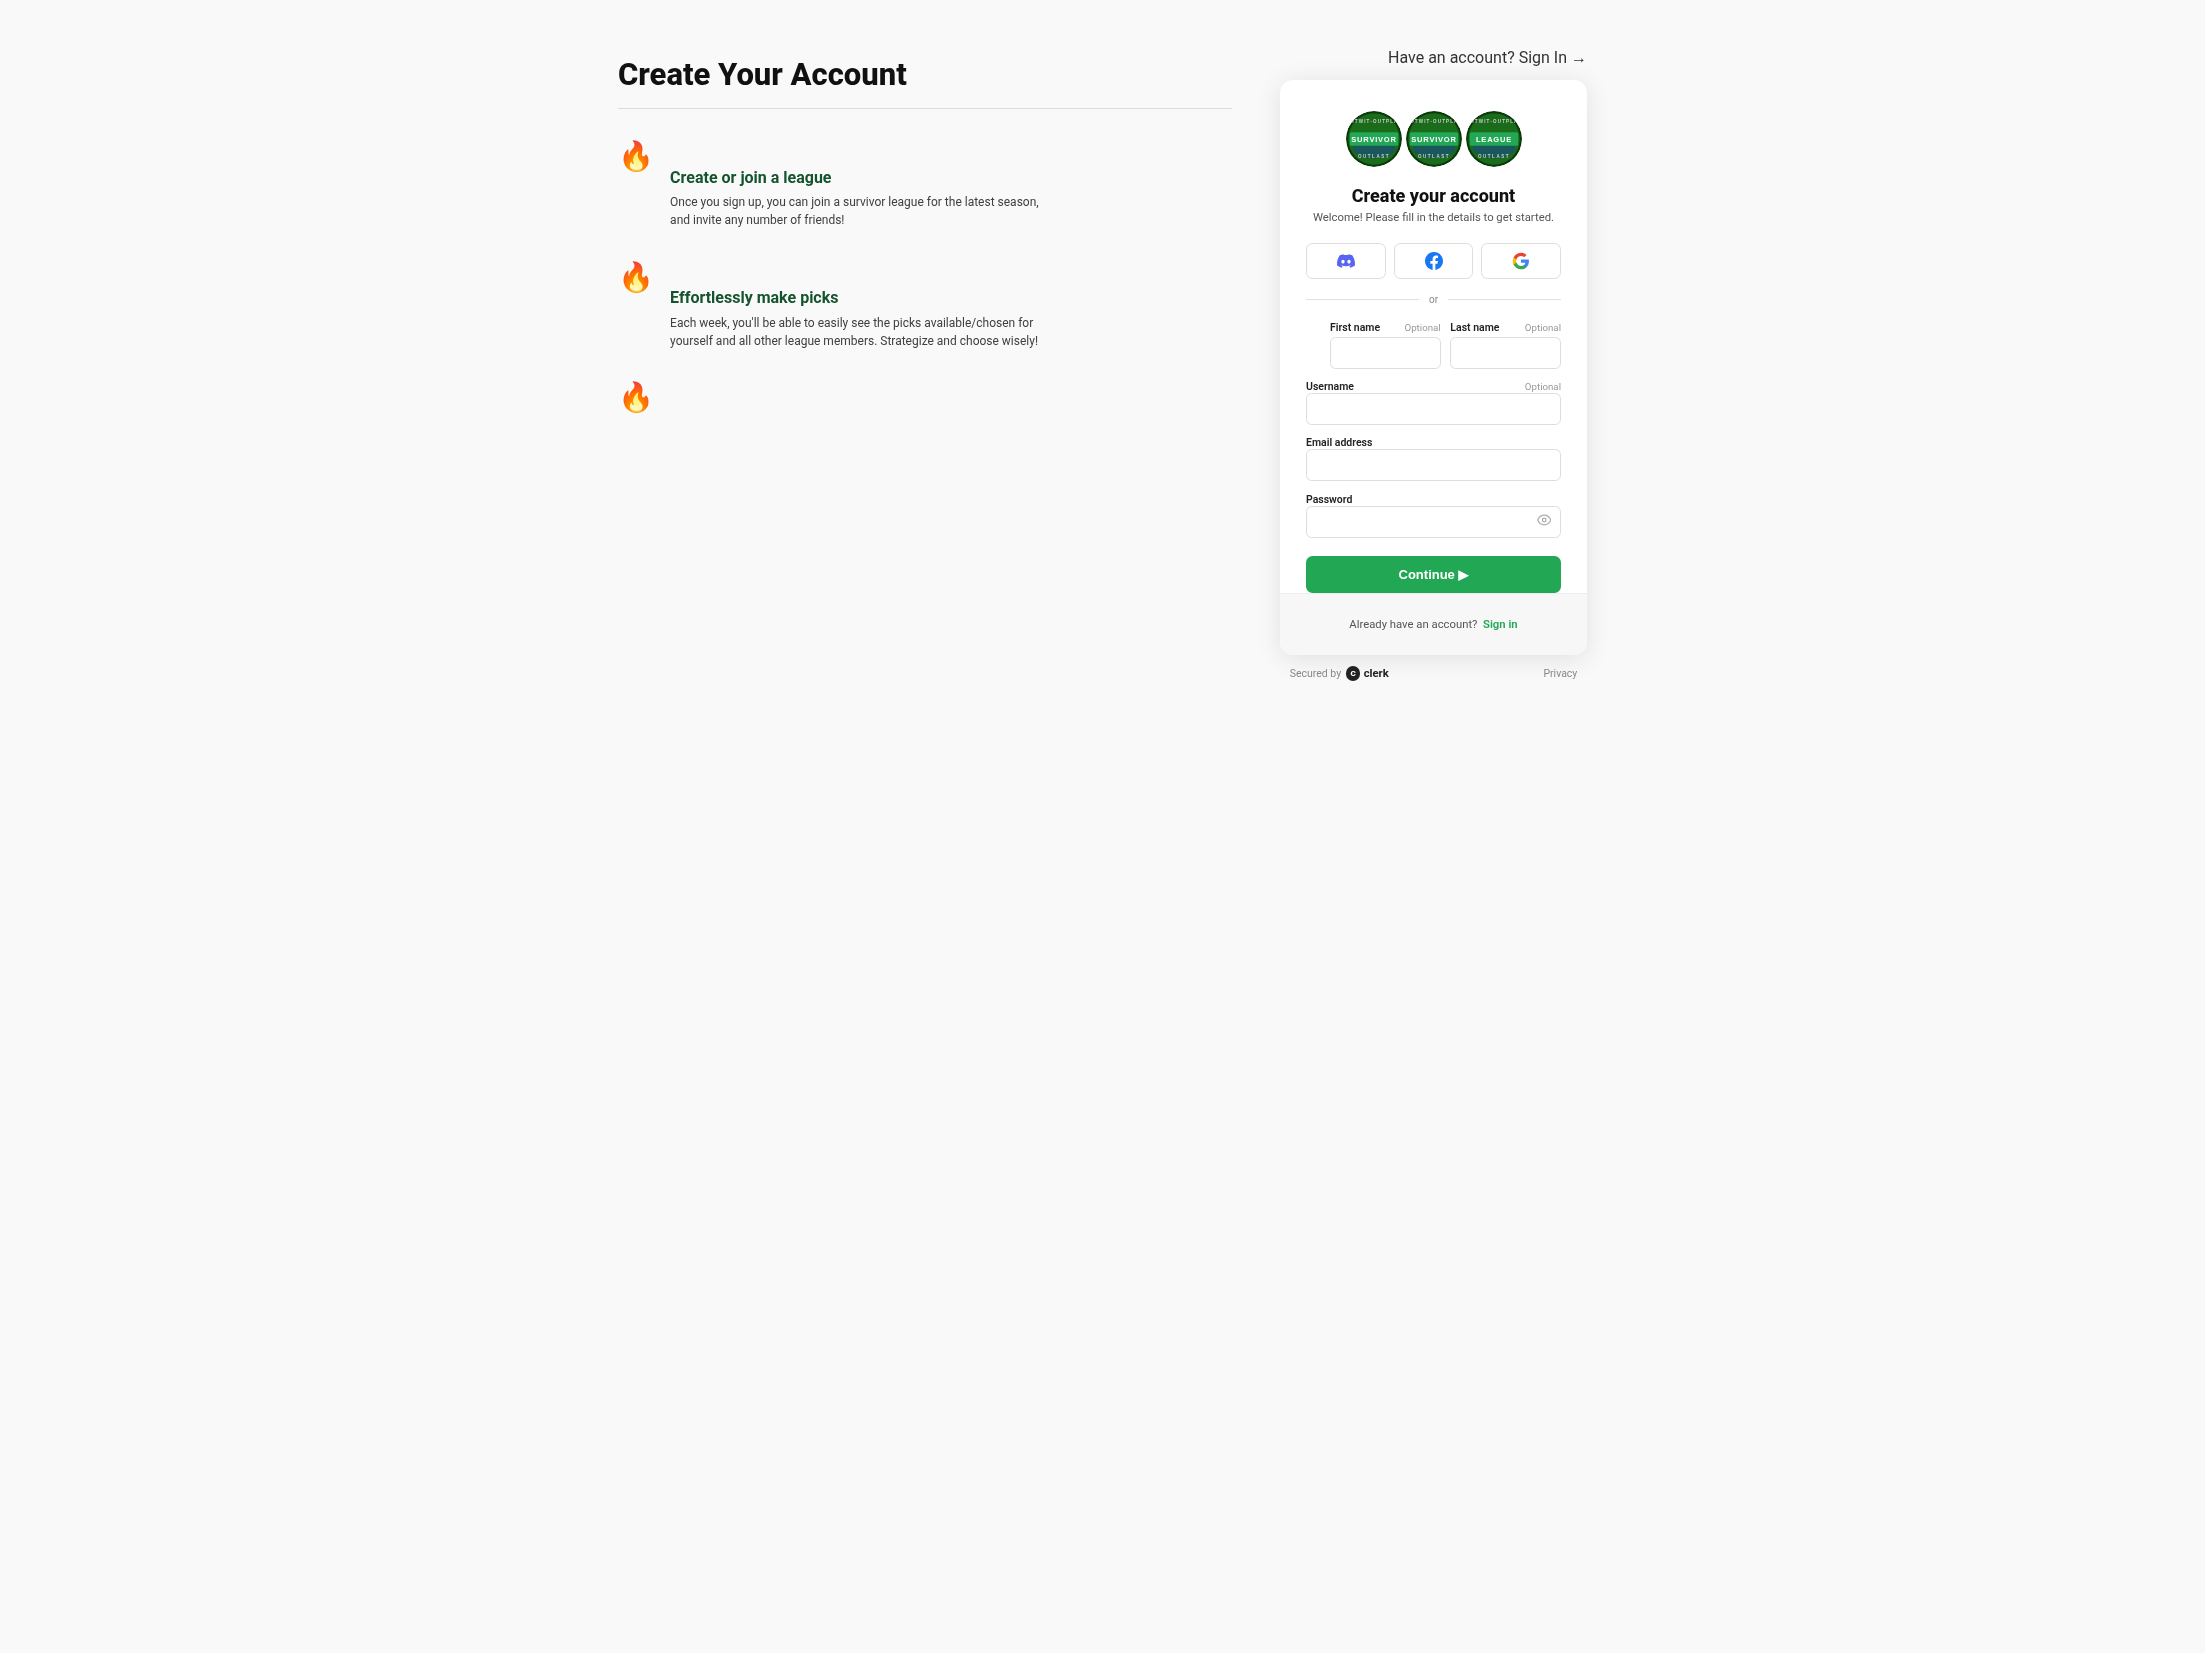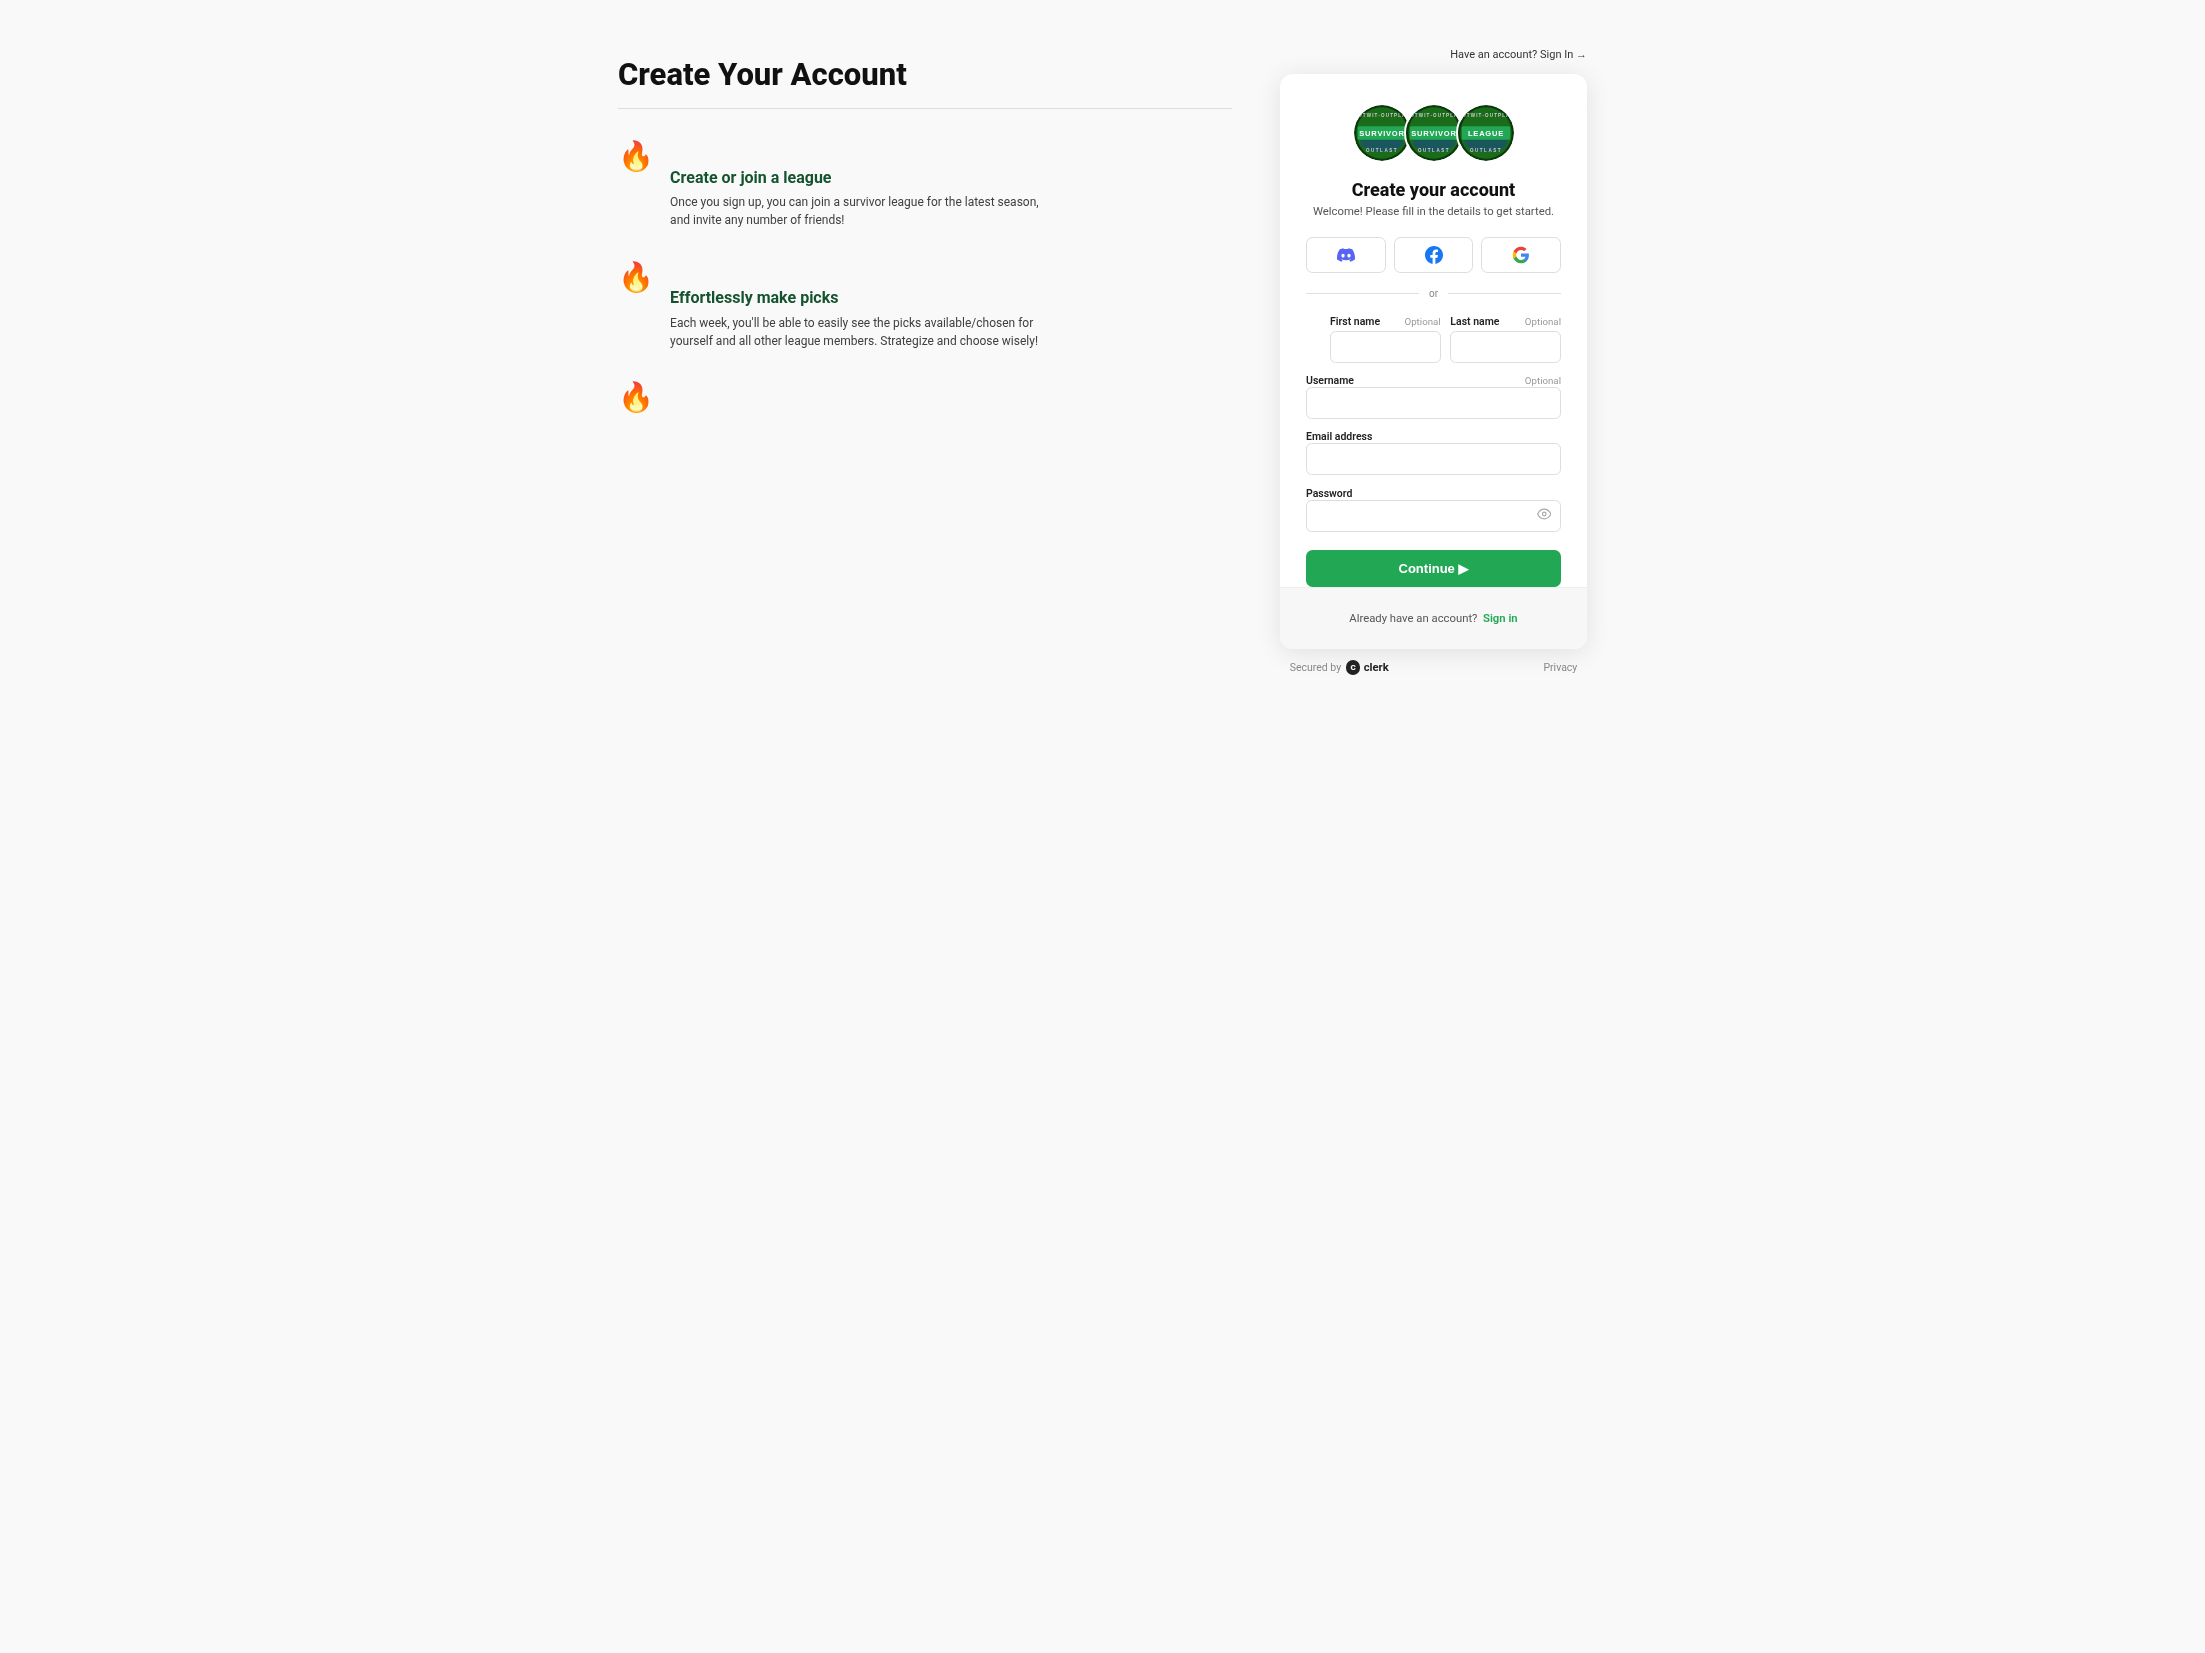--- a/index.html
+++ b/index.html
@@ -68,39 +68,39 @@
       max-width: 387px;
     }
     
     .right-panel {
       width: 307px;
       flex-shrink: 0;
     }
     .signin-link-row {
       text-align: right;
       margin-bottom: 13px;
-      font-size: 11px;
+      font-size: 16px;
       color: #333;
     }
     .signin-link-row a {
       color: #333;
       text-decoration: none;
     }
     .card {
       background: #fff;
       border-radius: 13px;
       box-shadow: 0 3.2px 26px rgba(0,0,0,0.10);
       padding: 29px 26px 22.6px 26px;
       margin-bottom: 0;
     }
     .logos-row {
       display: flex;
       flex-direction: row;
       justify-content: center;
-      gap: 0;
+      gap: 8px;
       margin-bottom: 16px;
     }
     .logo-badge {
       width: 60px;
       height: 60px;
       border-radius: 50%;
       overflow: hidden;
       border: 2.4px solid #fff;
       margin-left: -8px;
       display: flex;

